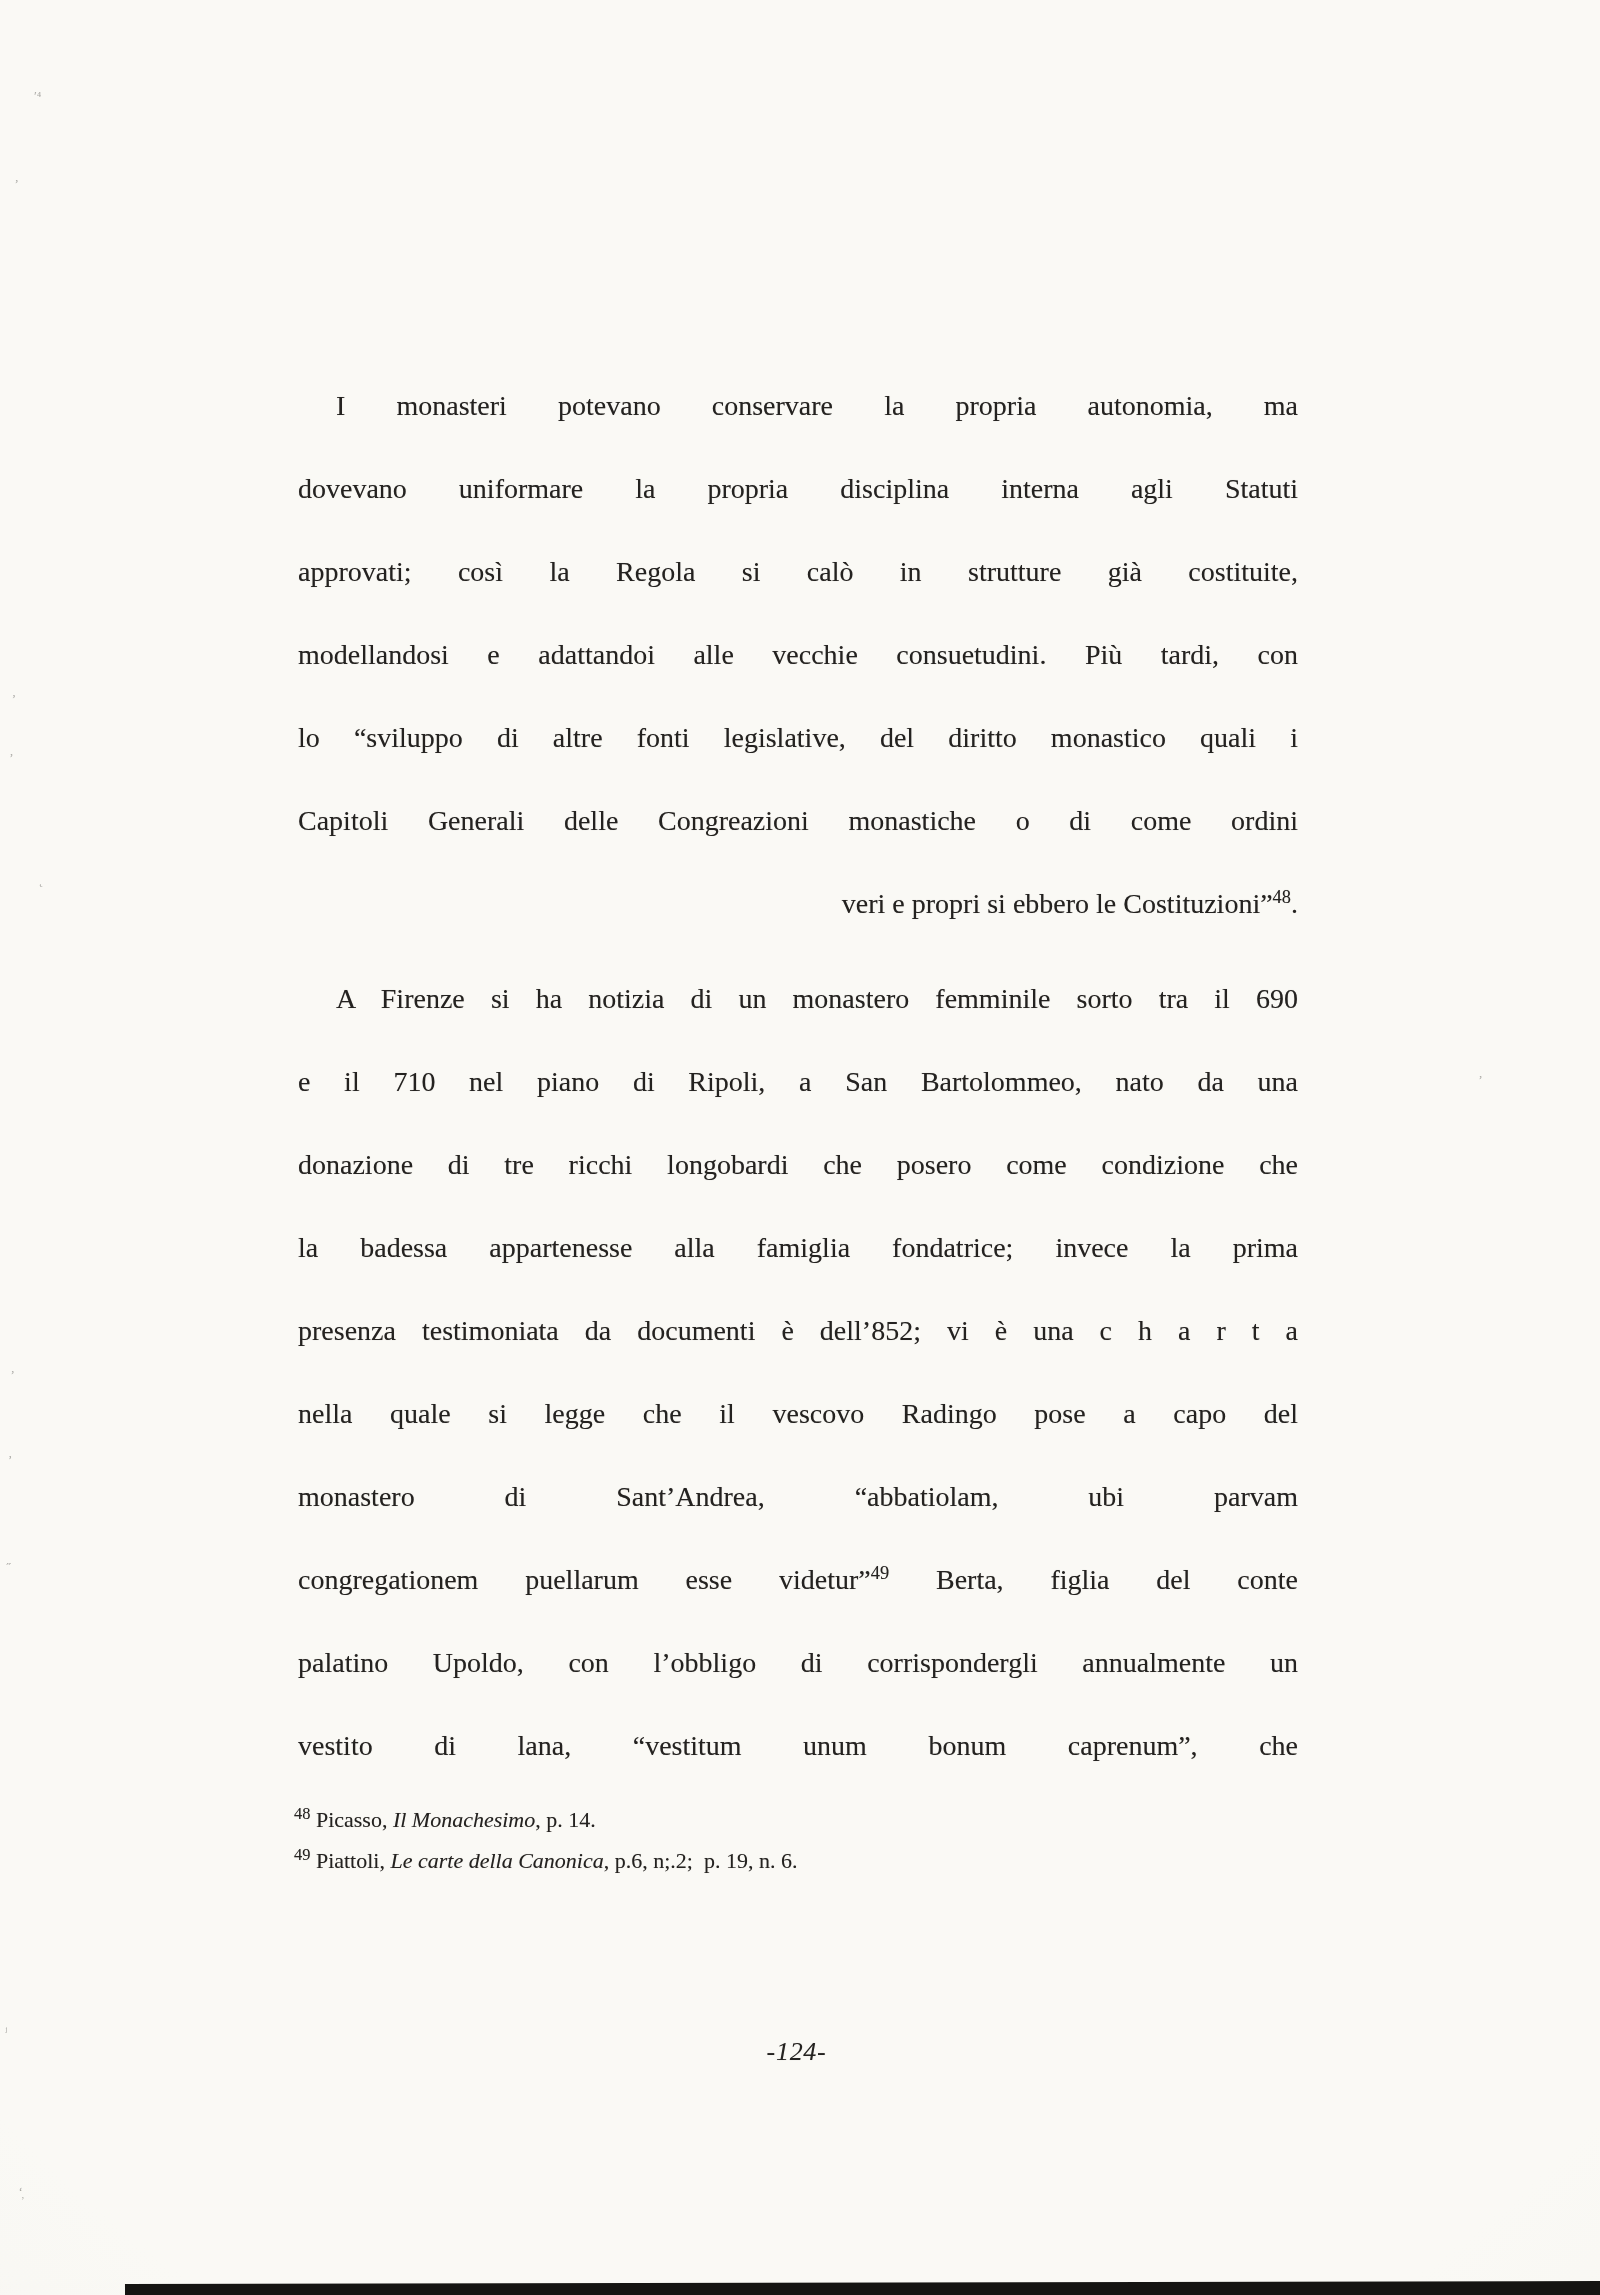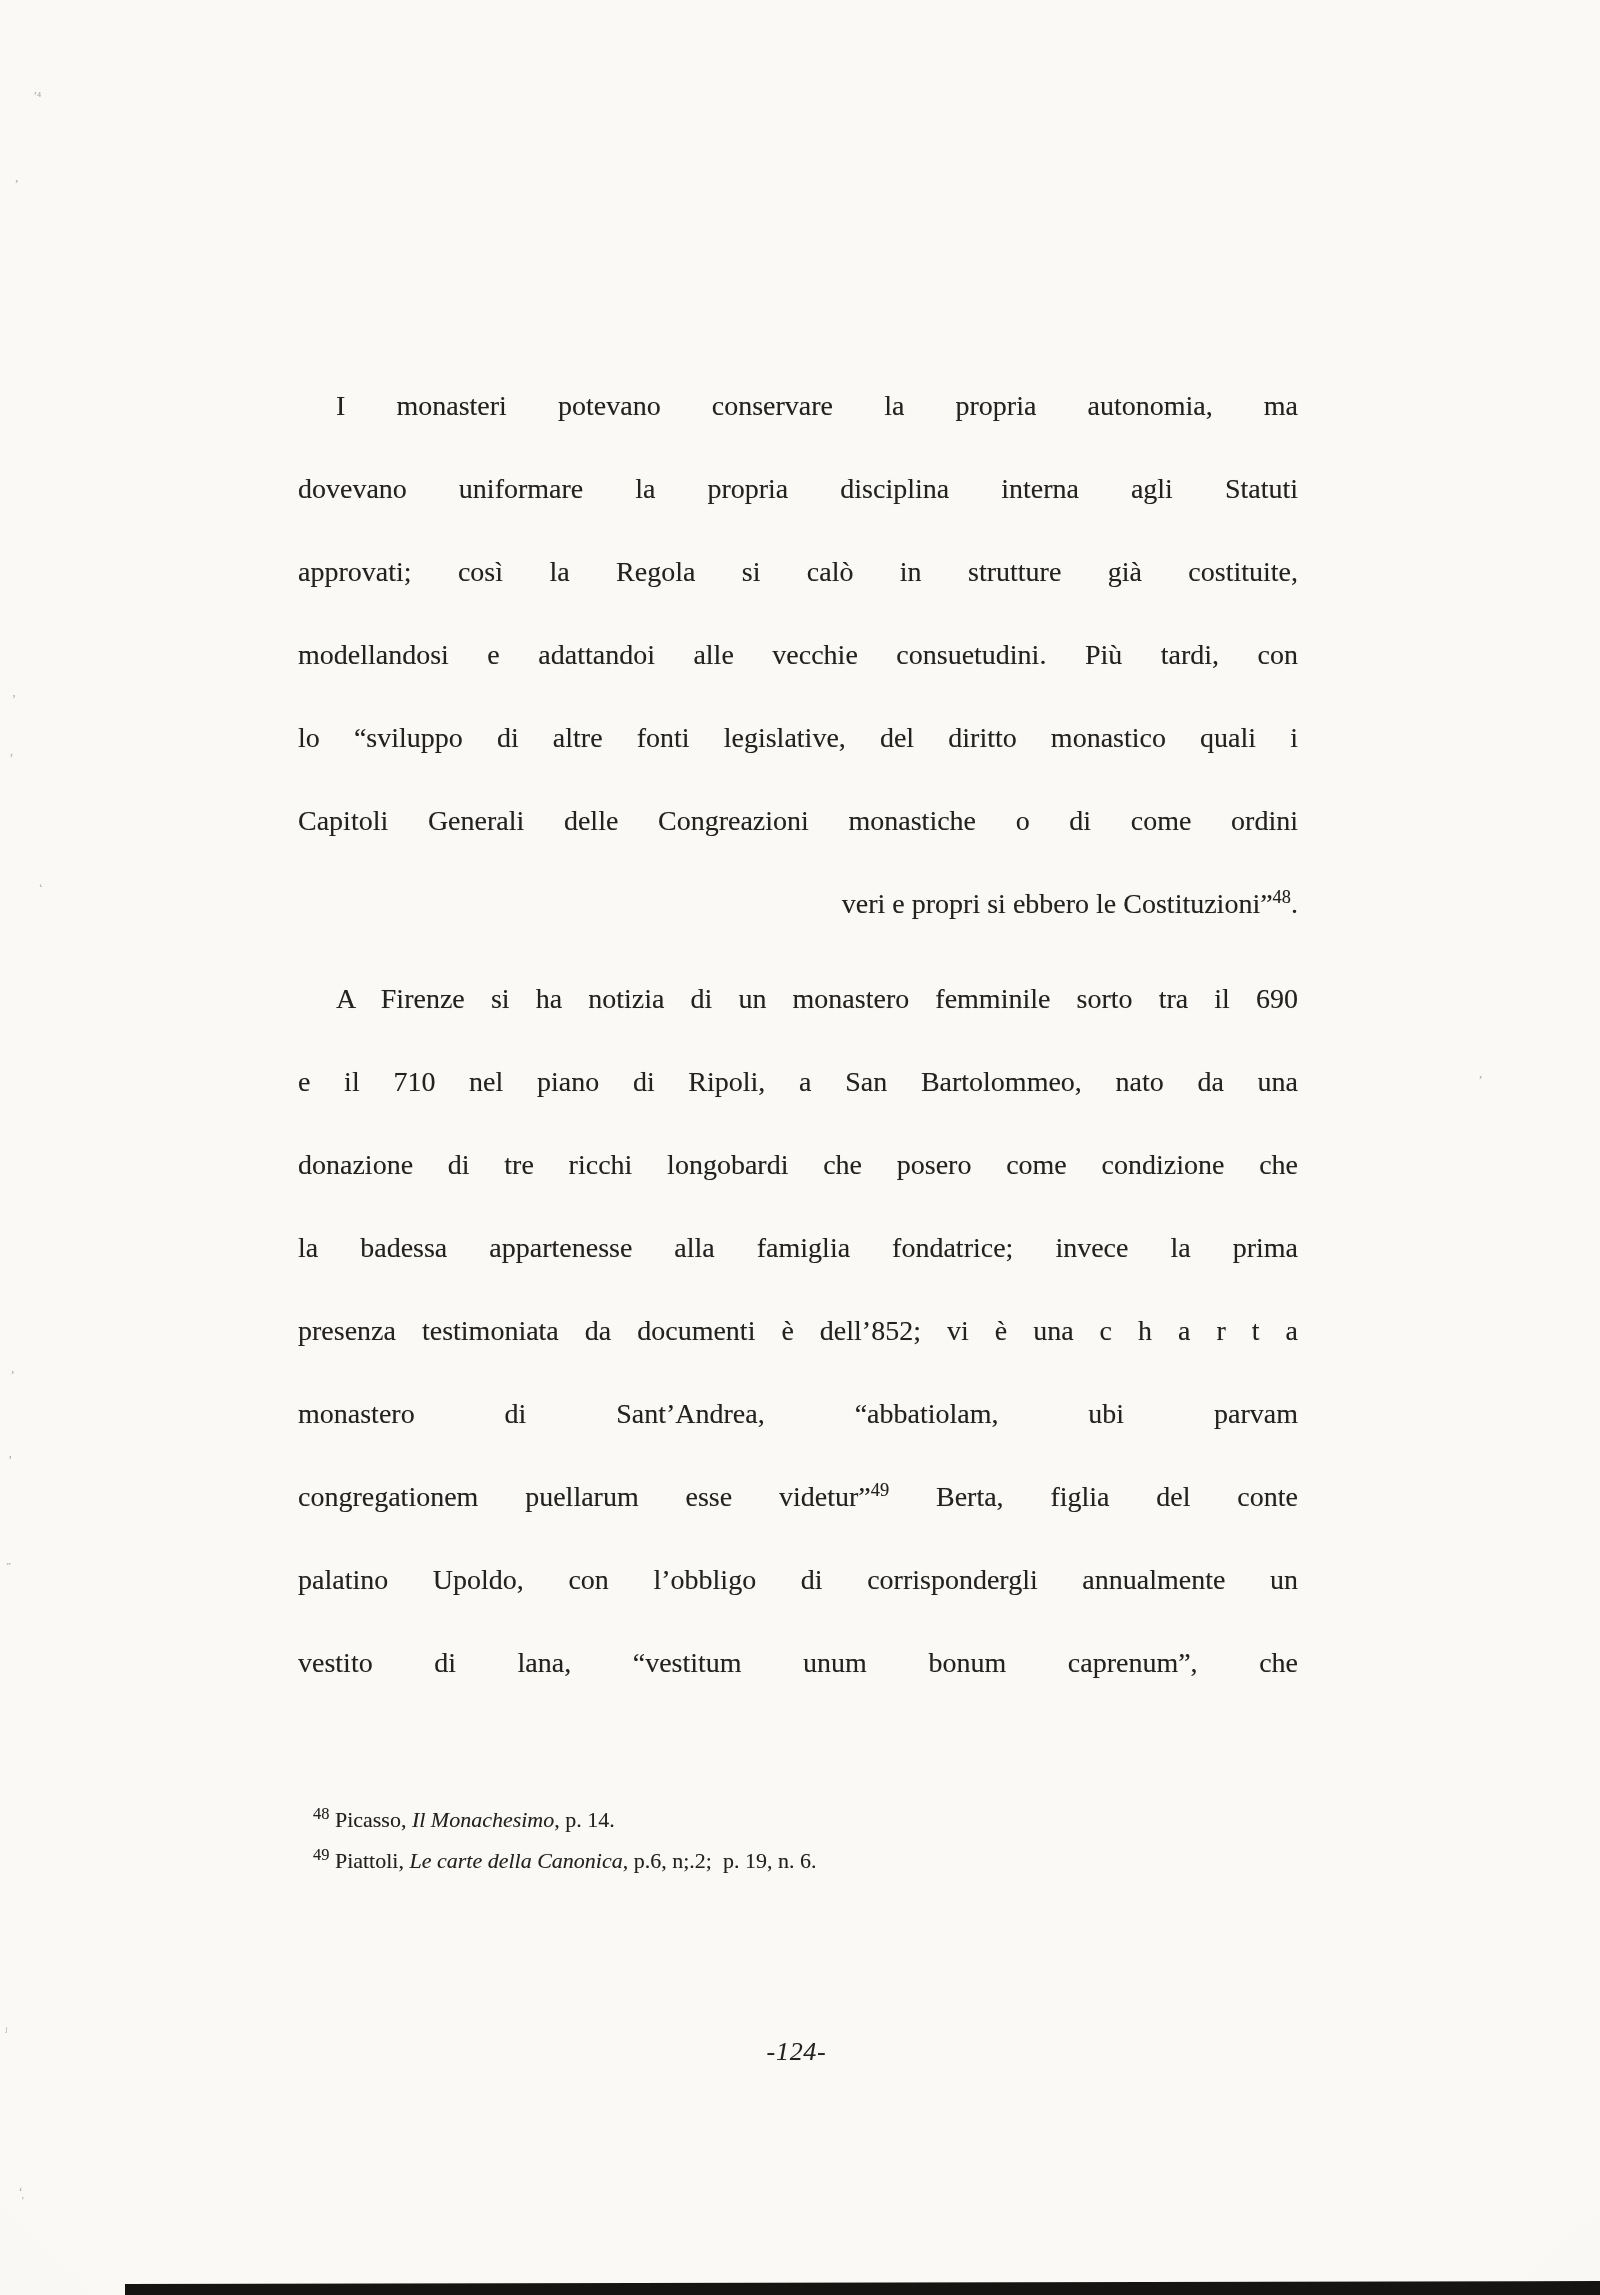--- a/index.html
+++ b/index.html
@@ -56,21 +56,20 @@
     left: 294px;
     top: 1799px;
     width: 1004px;
     color: #242220;
     font-size: 22px;
     text-shadow: 0 0 0.7px rgba(50,45,40,0.3);
   }
   .footnote-line {
     height: 41px;
     line-height: 41px;
-    margin-left: 19px;
   }
   .footnote-line sup {
     font-size: 16.4px;
   }
   .footnote-line em {
     font-style: italic;
   }
   .page-number {
     position: absolute;
     left: 298px;
@@ -116,20 +115,21 @@
         <div class="line just"><span>lo “sviluppo di altre fonti legislative, del diritto monastico quali i</span></div>
         <div class="line just"><span>Capitoli Generali delle Congreazioni monastiche o di come ordini</span></div>
         <div class="line"><span>veri e propri si ebbero le Costituzioni”</span><sup>48</sup><span>.</span></div>
       </div>
       <div class="paragraph">
         <div class="line just indent"><span>A Firenze si ha notizia di un monastero femminile sorto tra il 690</span></div>
         <div class="line just"><span>e il 710 nel piano di Ripoli, a San Bartolommeo, nato da una</span></div>
         <div class="line just"><span>donazione di tre ricchi longobardi che posero come condizione che</span></div>
         <div class="line just"><span>la badessa appartenesse alla famiglia fondatrice; invece la prima</span></div>
         <div class="line just"><span>presenza testimoniata da documenti è dell’852; vi è una c h a r t a</span></div>
+        <div class="line just"><span>nella quale si legge che il vescovo Radingo pose a capo del</span></div>
         <div class="line just"><span>monastero di Sant’Andrea, “abbatiolam, ubi parvam</span></div>
         <div class="line just"><span>congregationem puellarum esse videtur”</span><sup>49</sup><span> Berta, figlia del conte</span></div>
         <div class="line just"><span>palatino Upoldo, con l’obbligo di corrispondergli annualmente un</span></div>
         <div class="line just"><span>vestito di lana, “vestitum unum bonum caprenum”, che</span></div>
       </div>
     </div>
 
   <div class="footnotes">
       <div class="footnote-line"><sup>48</sup><span> Picasso, </span><em>Il Monachesimo</em><span>, p. 14.</span></div>
       <div class="footnote-line"><sup>49</sup><span> Piattoli, </span><em>Le carte della Canonica</em><span>, p.6, n;.2;&nbsp; p. 19, n. 6.</span></div>

